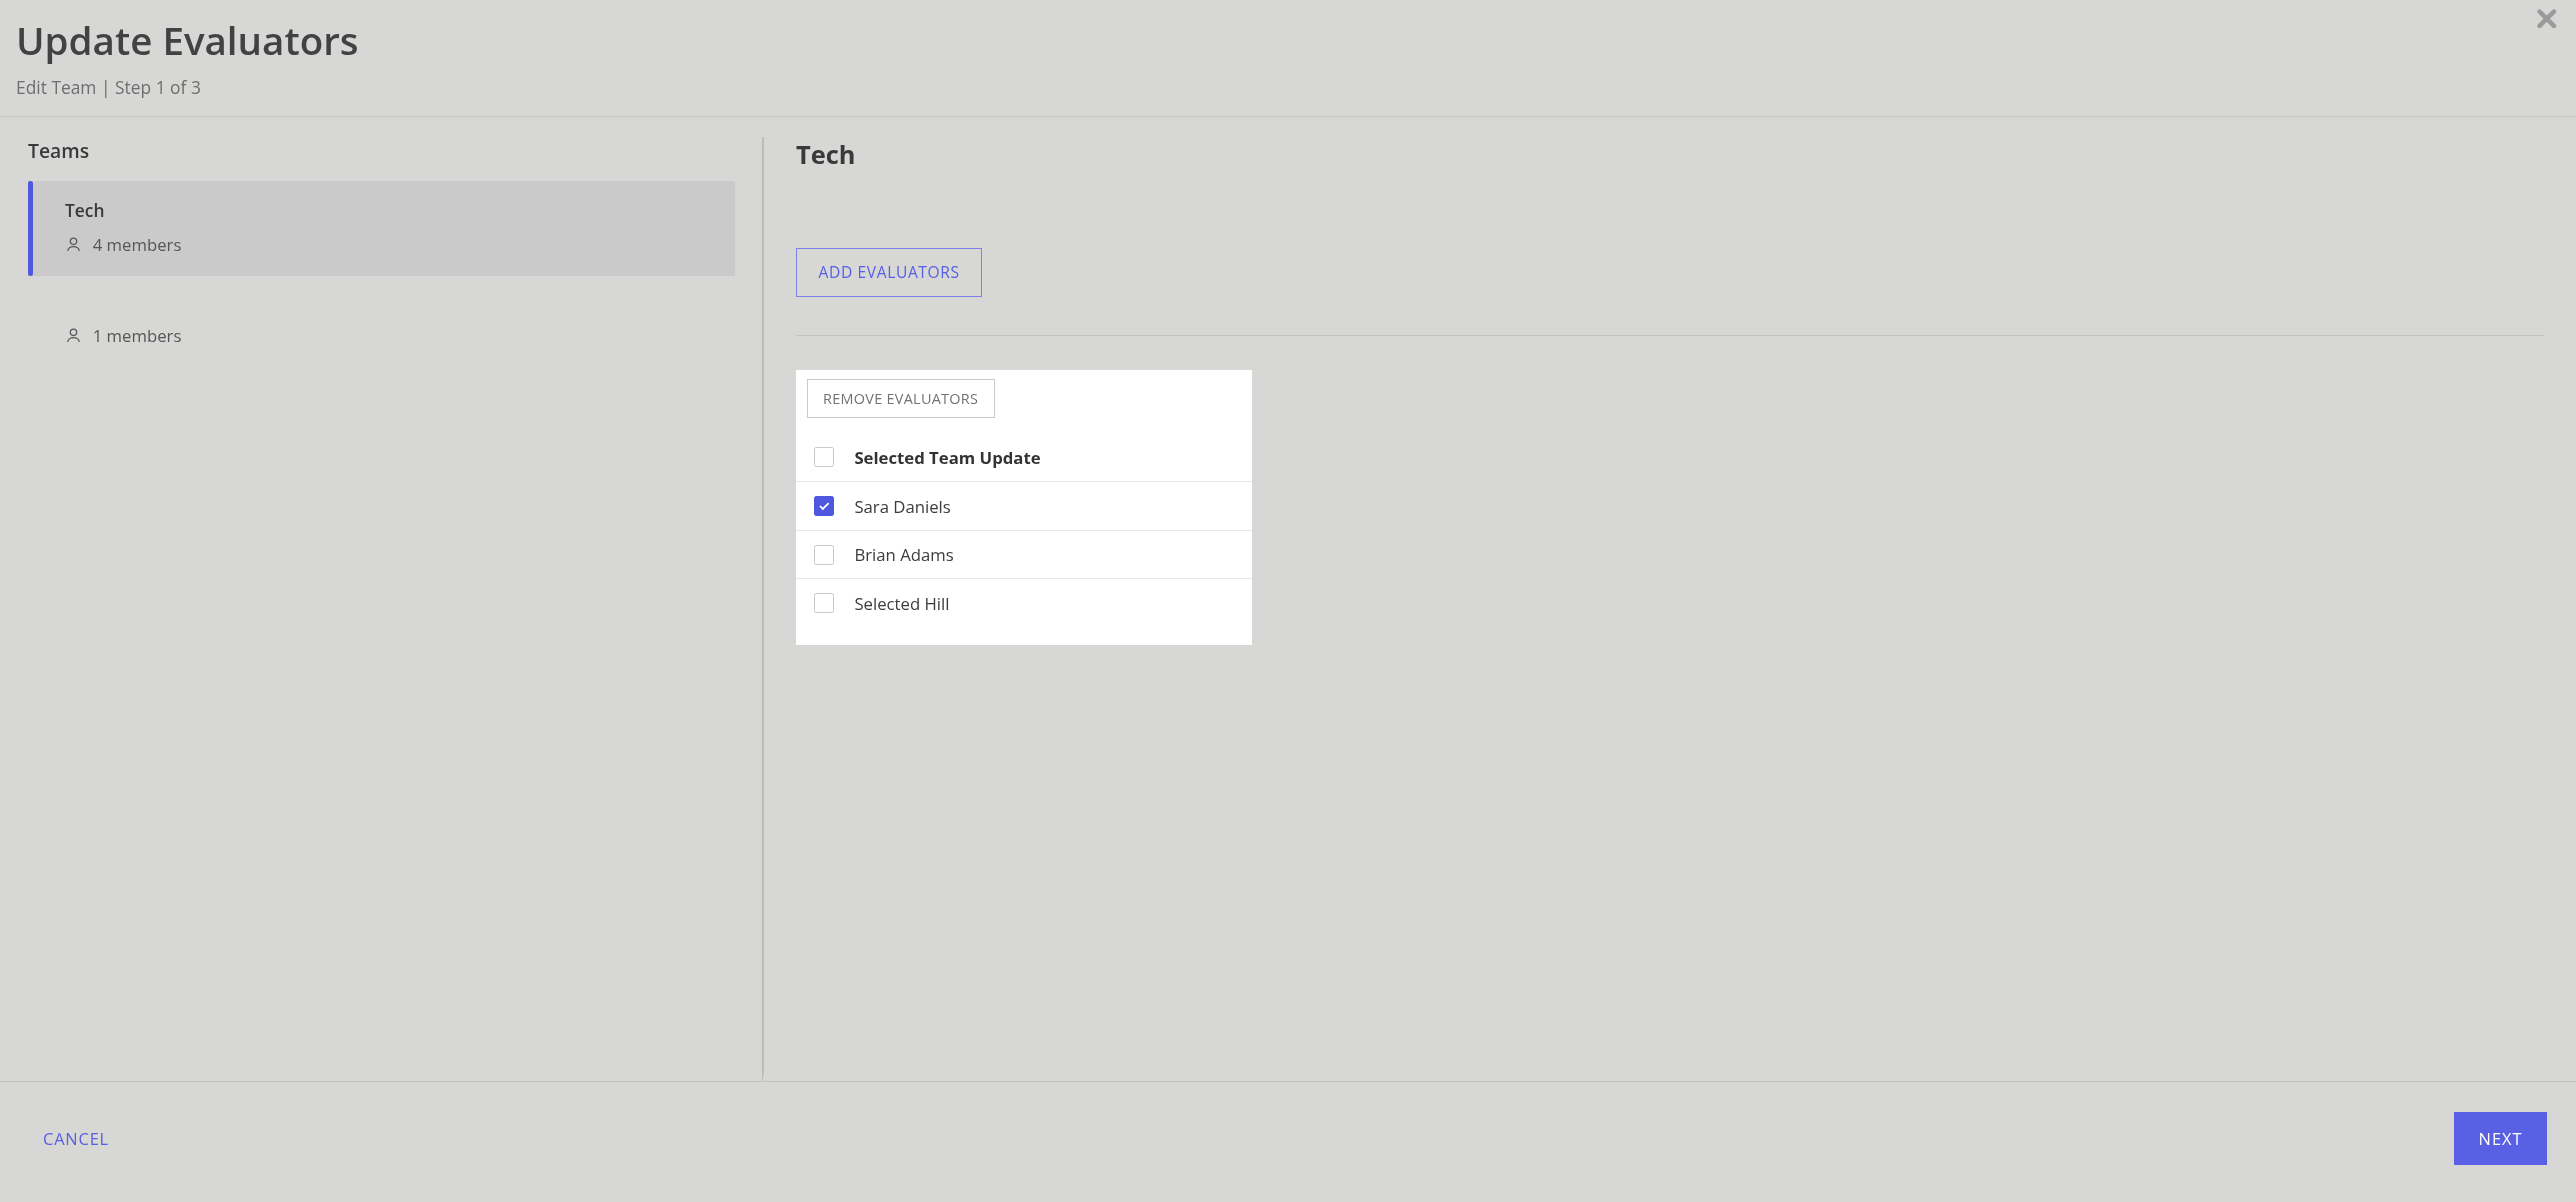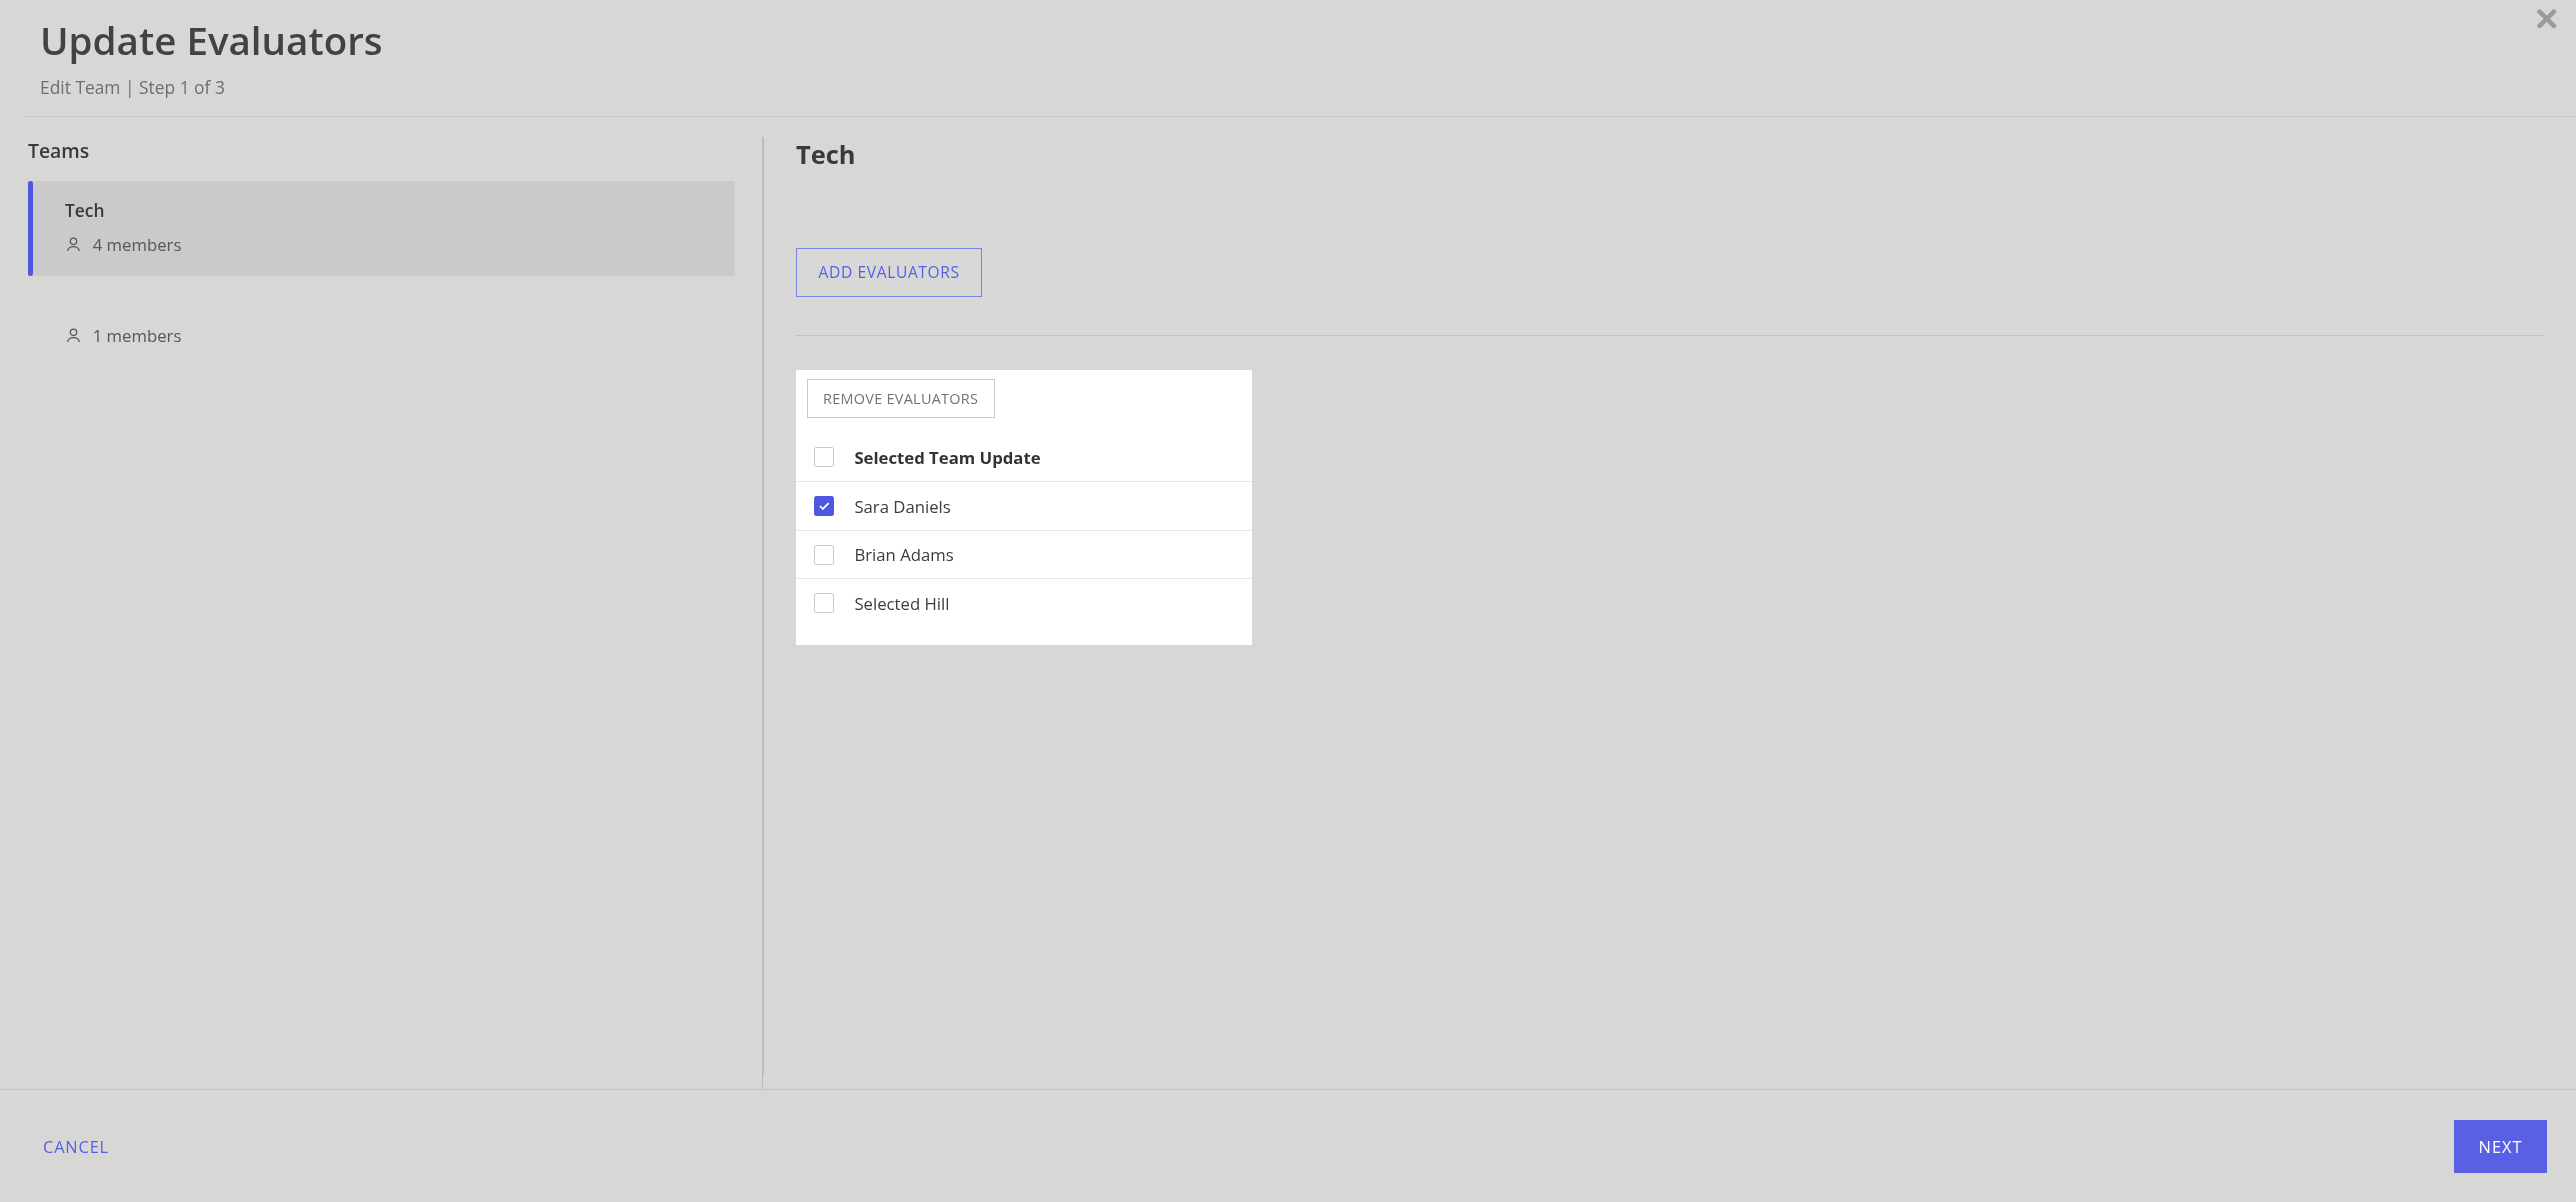--- a/index.html
+++ b/index.html
@@ -12,21 +12,20 @@
       height: 1203px;
       overflow: hidden;
       position: relative;
     }
 
     
     .header {
       padding: 14px 16px 17px;
       border-bottom: 0.8px solid #c5c5c4;
       position: relative;
-      margin-left: 24px;
     }
     .title {
       font-size: 2.35rem;
       font-weight: 600;
       color: #424242;
       margin-bottom: 9.2px;
     }
     .subtitle {
       font-size: 1.06rem;
       color: #6e6e6e;
@@ -182,21 +181,21 @@
     .chk.checked {
       background: #4f56e0;
       border-color: #4f56e0;
     }
     .chk.checked svg { width: 14px; height: 14px; display:block; }
     .chk.checked svg path { stroke:#fff; stroke-width:3; fill:none; }
 
     
     .footer {
       position: absolute;
-      left: 0; right: 0; bottom: 0;
+      left: 0; right: 0; bottom: 8px;
       height: 114px;
       border-top: 0.8px solid #c2c2c1;
       display: flex;
       align-items: center;
       justify-content: space-between;
       padding: 0 29px 0 43px;
       background: #d7d7d6;
     }
     .cancel-btn {
       color: #575fe4;

